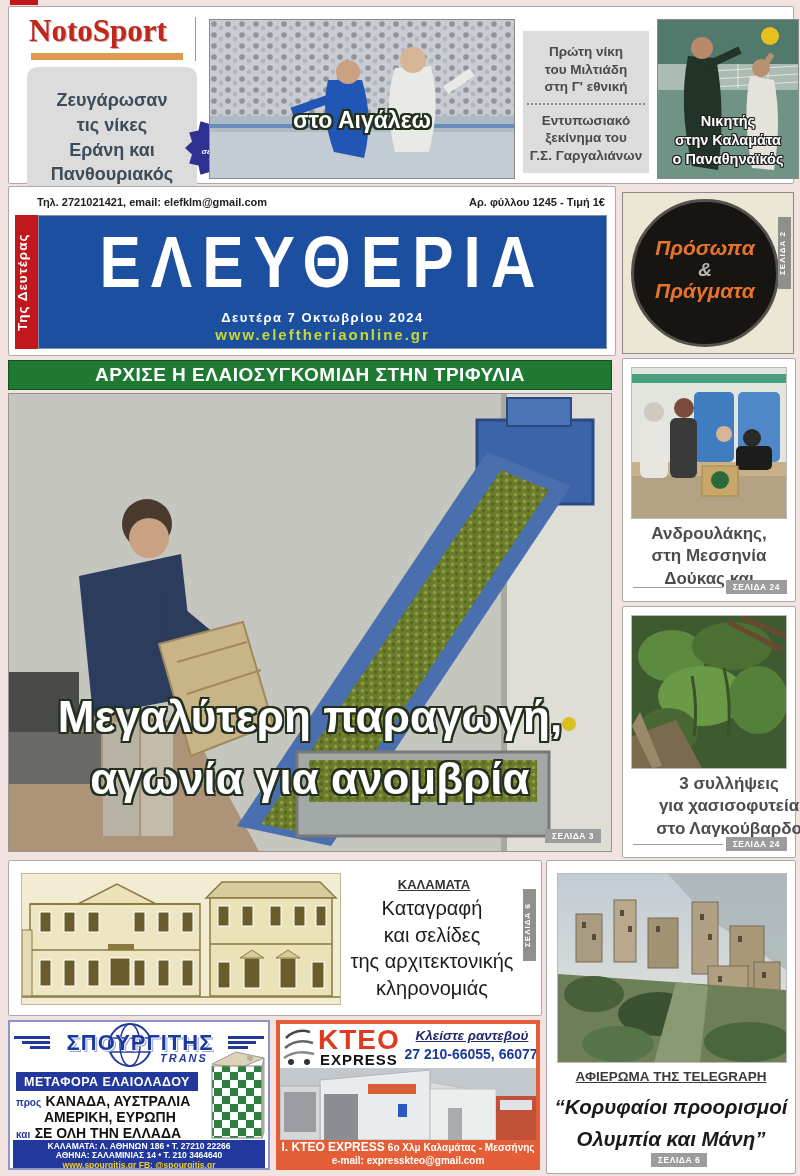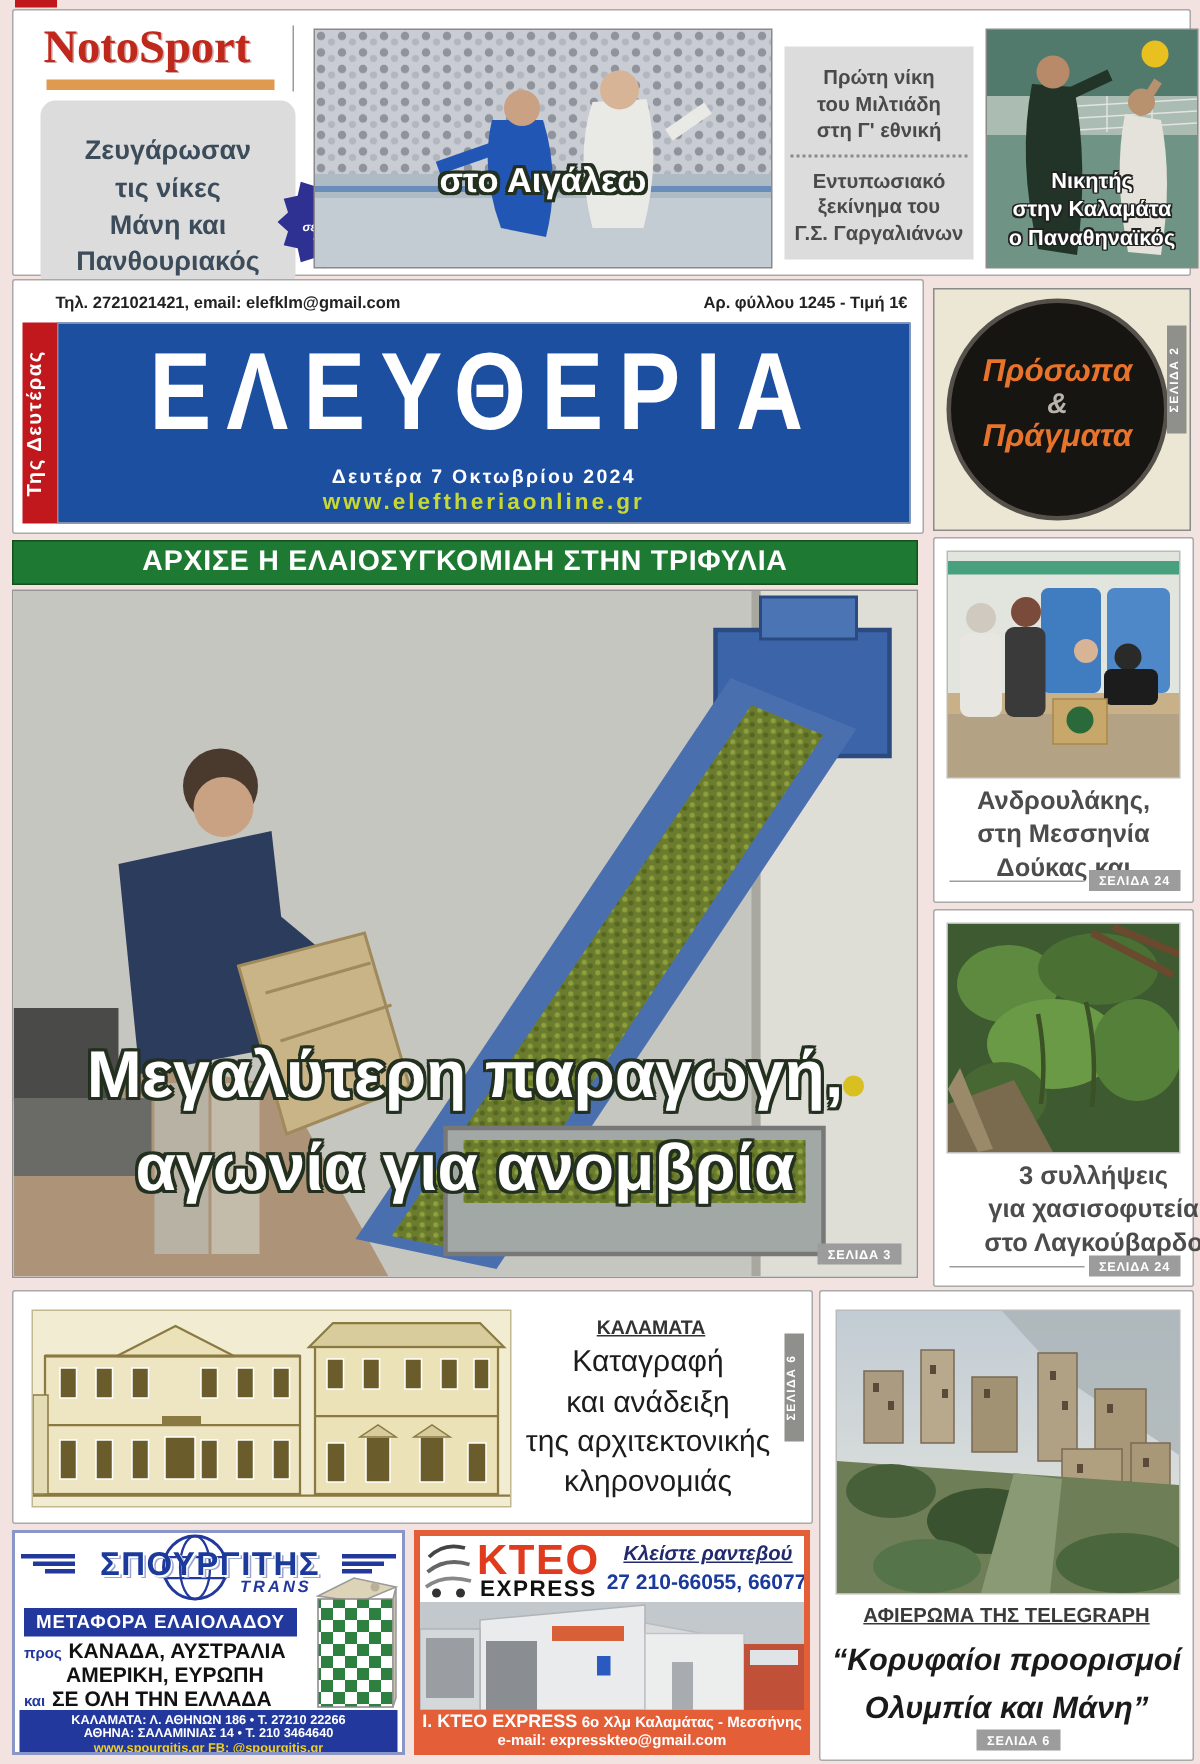--- a/index.html
+++ b/index.html
@@ -29,21 +29,21 @@
 
     <div class="abs" style="left:20px;top:6px;font-family:'Liberation Serif',serif;font-size:31px;font-weight:bold;color:#c0281c;text-shadow:1px 1px 0 #caa;">
       <span>NotoSport</span>
     </div>
     <div class="abs" style="left:22px;top:46px;width:152px;height:7px;background:#e09a50;"></div>
     <div class="abs" style="left:186px;top:10px;width:1px;height:44px;background:#9a9a9a;"></div>
 
     <div class="abs gray-note" style="left:18px;top:60px;width:170px;height:104px;font-size:18px;line-height:1.38;padding-top:21px;">
       <span class="line">Ζευγάρωσαν</span>
       <span class="line">τις νίκες</span>
-      <span class="line">Μάνη και</span>
+      <span class="line">Εράνη και</span>
       <span class="line">Πανθουριακός</span>
     </div>
 
     <div class="abs" style="left:176px;top:110px;width:62px;height:62px;">
       <svg width="62" height="62" viewBox="0 0 60 60">
         <polygon fill="#2e3192" points="60,30 53.2,36.2 56,45 47,47 45,56 36.2,53.2 30,60 23.8,53.2 15,56 13,47 4,45 6.8,36.2 0,30 6.8,23.8 4,15 13,13 15,4 23.8,6.8 30,0 36.2,6.8 45,4 47,13 56,15 53.2,23.8"></polygon>
       </svg>
       <div class="abs" style="left:0;top:9px;width:62px;text-align:center;color:#fff;font-weight:bold;font-size:19px;line-height:1;">7</div>
       <div class="abs" style="left:0;top:30px;width:62px;text-align:center;color:#fff;font-style:italic;font-weight:bold;font-size:8px;">σελίδες</div>
       <div class="abs" style="left:0;top:40px;width:62px;text-align:center;color:#f0d020;font-weight:bold;font-size:7.5px;">7-13</div>
@@ -274,21 +274,21 @@
             <rect x="258" y="84" width="16" height="30"></rect>
         </g>
         <polygon points="218,84 242,84 230,76" fill="#d8cc9c" stroke="#8a7a42"></polygon>
         <polygon points="254,84 278,84 266,76" fill="#d8cc9c" stroke="#8a7a42"></polygon>
         <line x1="0" y1="123" x2="318" y2="123" stroke="#8a7a42" stroke-width="1.5"></line>
       </svg>
     </div>
     <div class="abs" style="left:336px;top:16px;width:178px;text-align:center;font-size:13px;font-weight:bold;color:#333;text-decoration:underline;">ΚΑΛΑΜΑΤΑ</div>
     <div class="abs" style="left:330px;top:34px;width:186px;text-align:center;font-size:20px;color:#1c1c1c;line-height:1.33;">
       <span class="line">Καταγραφή</span>
-      <span class="line">και ανάδειξη</span>
+      <span class="line">και σελίδες</span>
       <span class="line">της αρχιτεκτονικής</span>
       <span class="line">κληρονομιάς</span>
     </div>
     <div class="abs page-tab vtext" style="left:514px;top:28px;width:13px;height:72px;">ΣΕΛΙΔΑ 6</div>
   </div>
 
   <div class="abs box" style="left:546px;top:860px;width:248px;height:312px;">
     <div class="abs" style="left:10px;top:12px;width:228px;height:188px;border:1px solid #bbb;overflow:hidden;">
       <svg width="228" height="188" viewBox="0 0 228 188">
         <defs>

